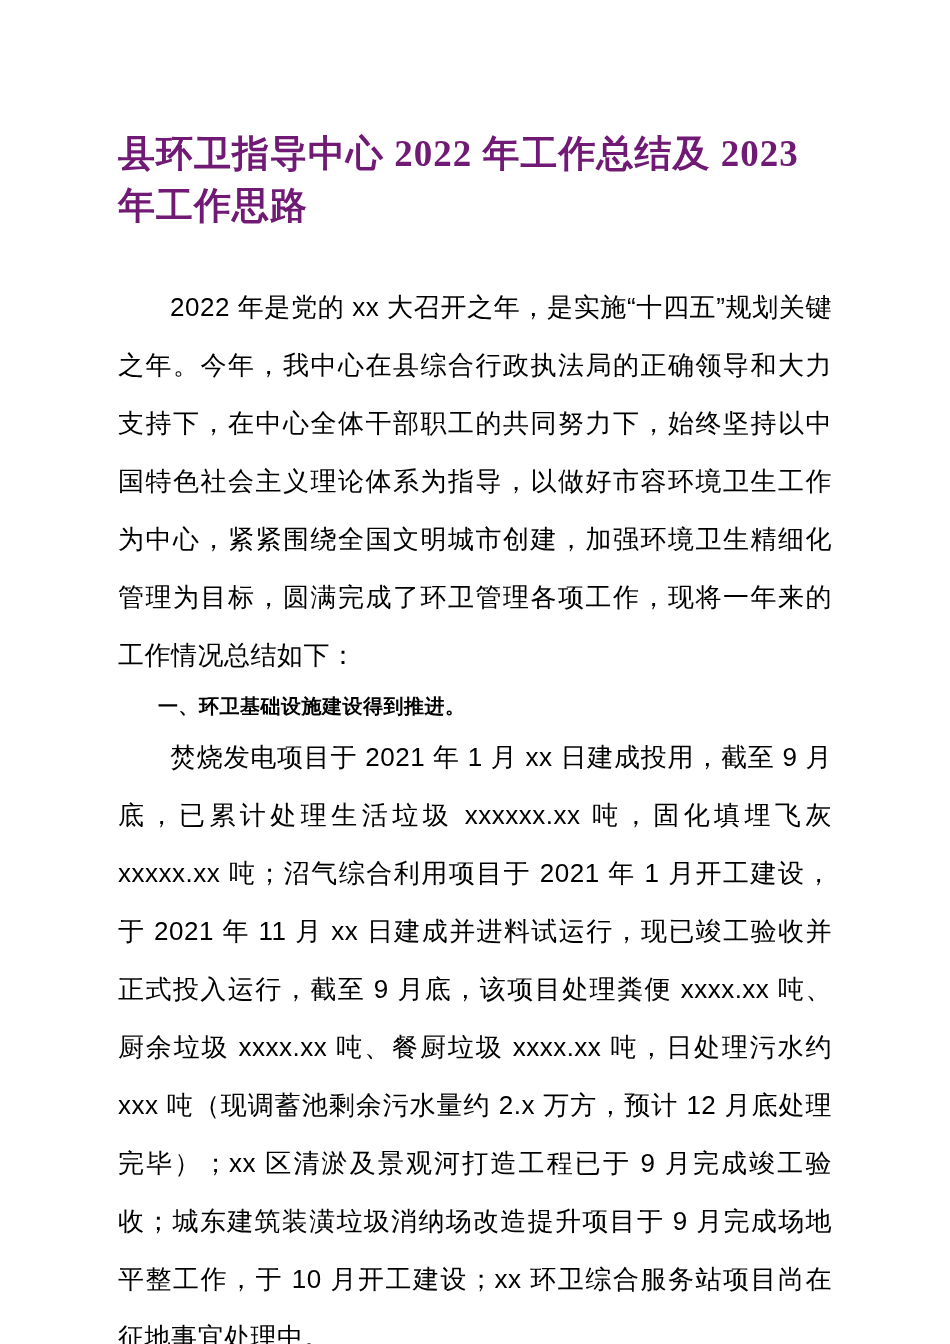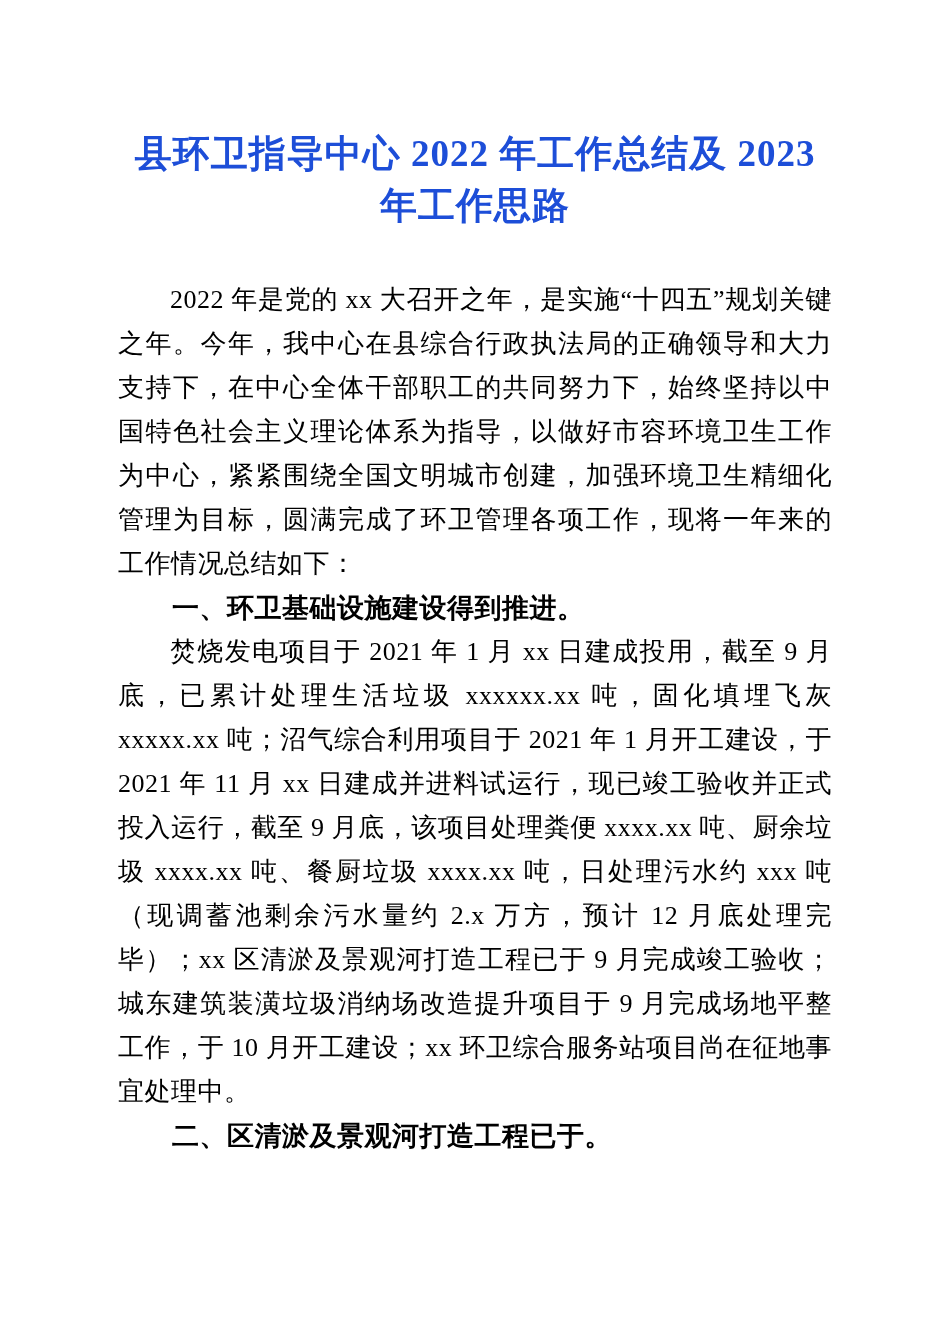--- a/index.html
+++ b/index.html
@@ -20,41 +20,40 @@
     top: 128px;
     left: 118px;
     width: 714px;
   }
   .doc-title {
     margin: 0 0 46px 0;
     font-family: "Liberation Serif", "DejaVu Serif", serif;
     font-weight: 700;
     font-size: 37px;
     line-height: 52px;
-    text-align: center;
     letter-spacing: 1px;
-    color: #1d4ed8;
+    color: #701a75;
   }
   .doc-body p {
     margin: 0;
   }
   p.para {
-    font-family: Liberation Serif, serif;
+    font-family: Liberation Sans, sans-serif;
     font-weight: 400;
     font-size: 26px;
-    line-height: 44px;
+    line-height: 58px;
     text-align: justify;
     text-indent: 2em;
     letter-spacing: 0.5px;
     color: #000000;
   }
   p.heading {
     font-family: "Liberation Sans", "DejaVu Sans", sans-serif;
     font-weight: 700;
-    font-size: 27px;
+    font-size: 20px;
     line-height: 44px;
     text-indent: 2em;
     letter-spacing: 0.5px;
     color: #000000;
   }
 </style>
 </head>
 <body>
 
 <div class="page">

